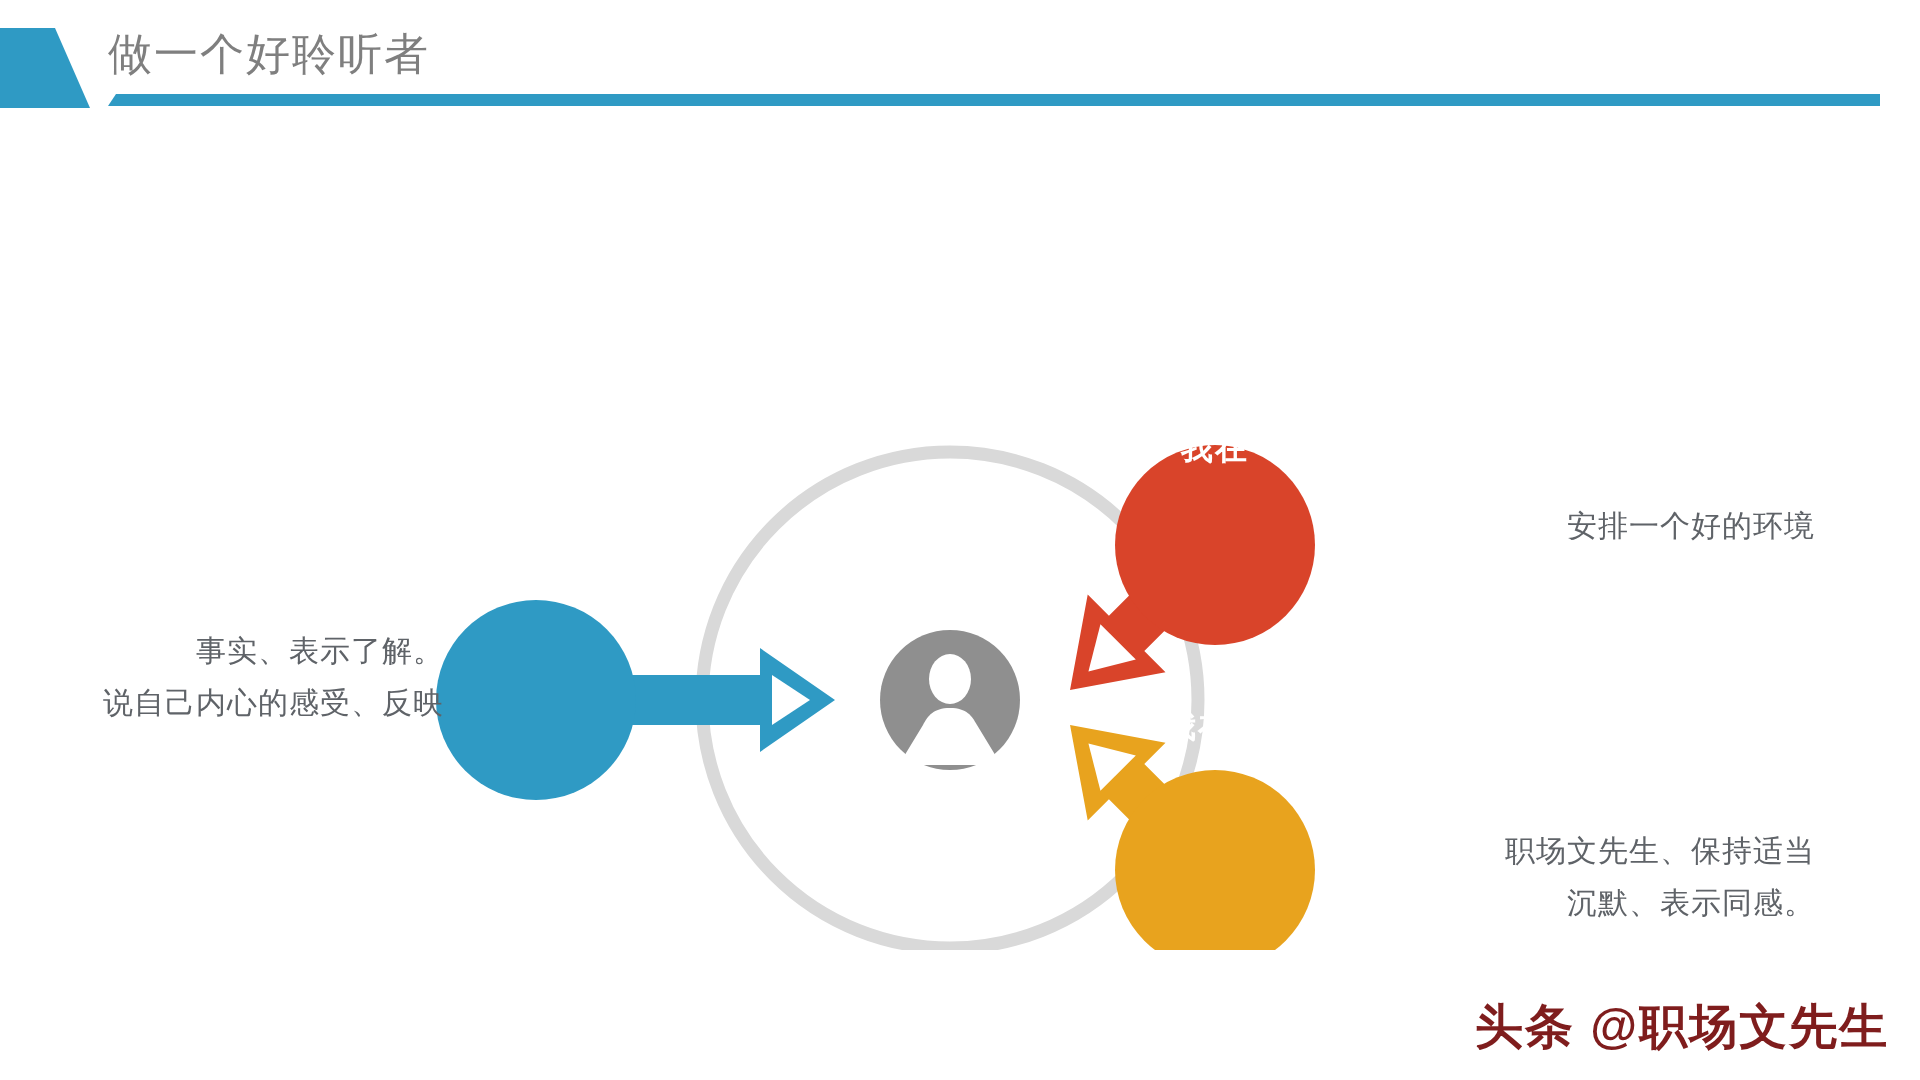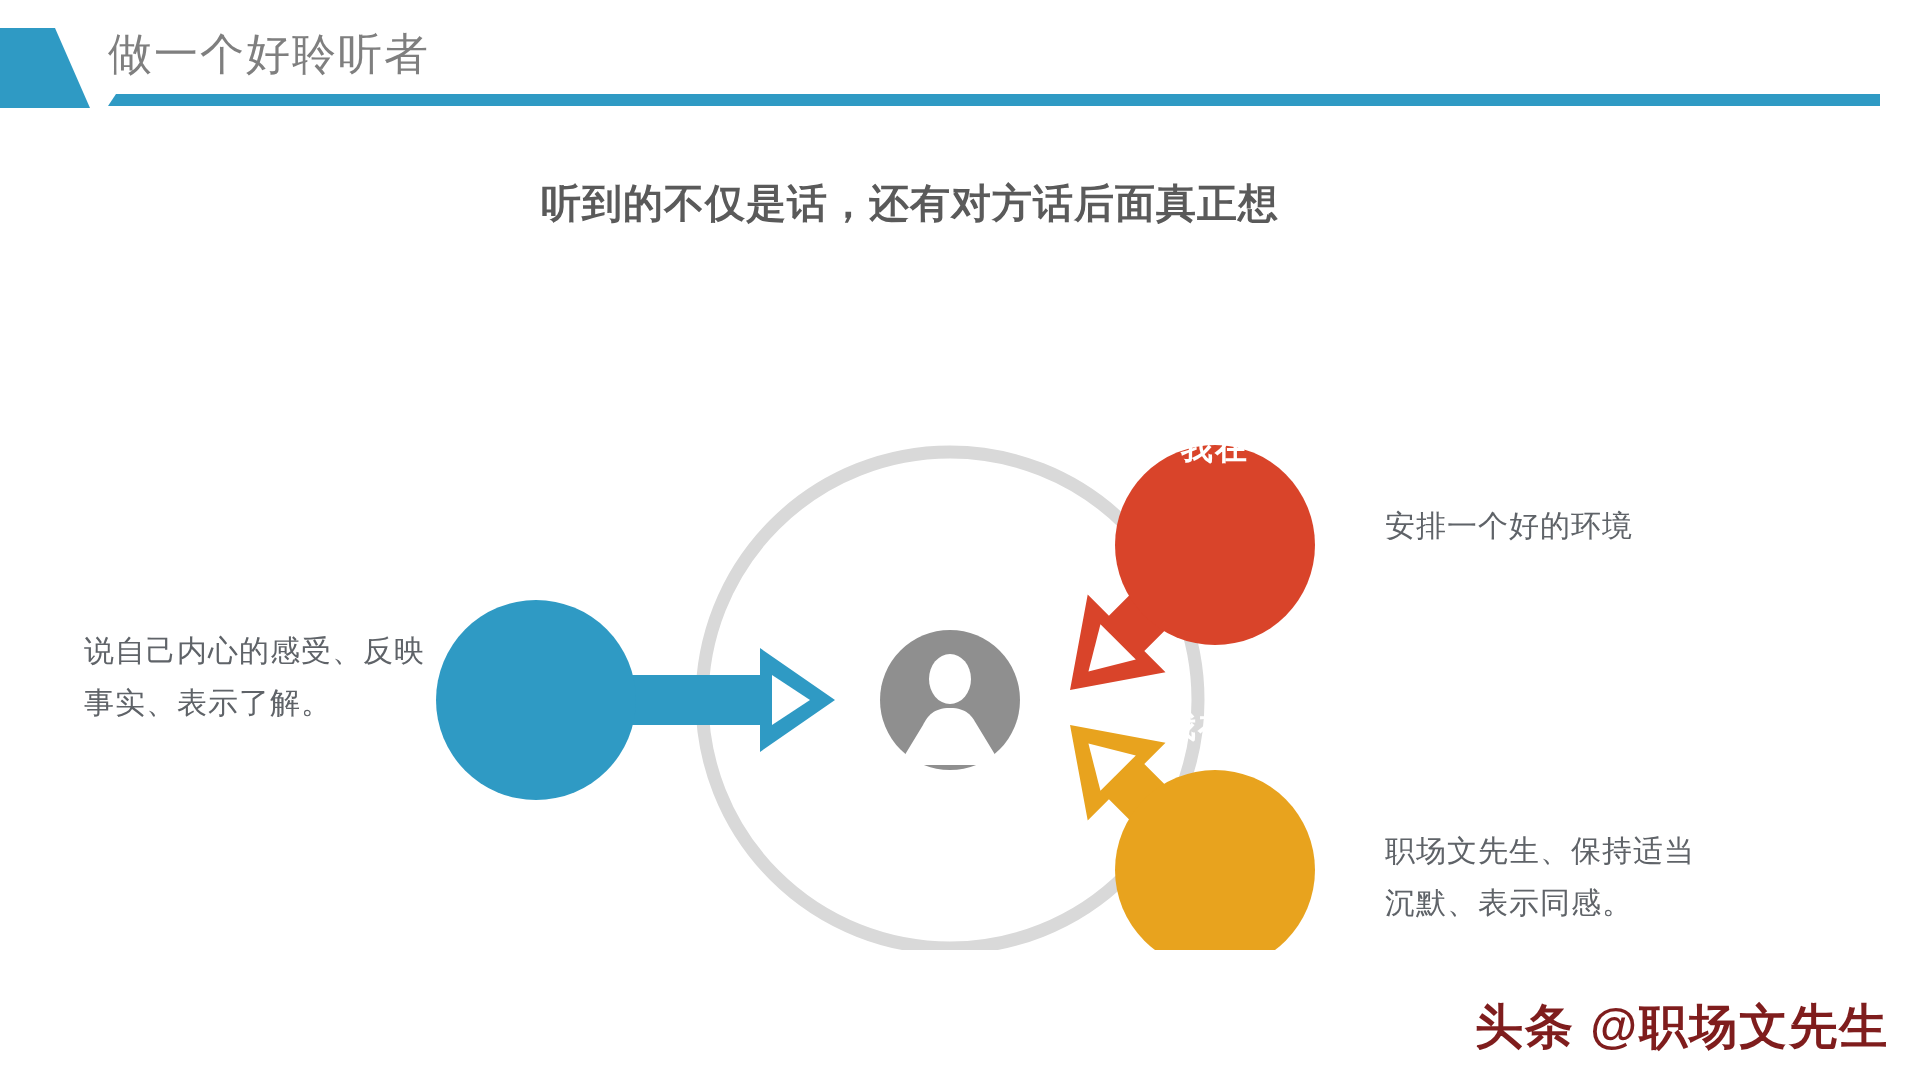--- a/index.html
+++ b/index.html
@@ -80,21 +80,21 @@
   .caption {
     position: absolute;
     font-size: 30px;
     color: #5f6368;
     line-height: 52px;
     letter-spacing: 1px;
   }
   #caption-left  { left: 84px;  top: 625px; width: 360px; }
   #caption-right-top { left: 1385px; top: 500px; width: 430px; }
   #caption-right-bottom { left: 1385px; top: 825px; width: 430px; }
-  .caption .cap-line { display: block; }
+  .caption .cap-line { display: block; text-align: right; }
 
   
   #watermark {
     position: absolute;
     left: 1475px; top: 995px;
     font-size: 48px;
     font-weight: bold;
     color: #7f1d1d;
     letter-spacing: 2px;
     white-space: nowrap;
@@ -109,21 +109,20 @@
   </svg>
 
   <div id="header-title">做一个好聆听者</div>
 
   <svg id="header-rule" width="1772" height="12" viewBox="0 0 1772 12" preserveAspectRatio="none">
     <polygon points="8,0 1772,0 1772,12 0,12" fill="#2f9ac4"></polygon>
   </svg>
 </div>
 
 <div id="headline">
-  <span class="hl-line">听到的不仅是话，还有对方话后面真正想</span>
 </div>
 
 <div id="diagram">
 
   <svg id="diagram-svg" width="1920" height="620" viewBox="0 0 1920 620">
 
     <circle cx="950" cy="370" r="248" fill="none" stroke="#d9d9d9" stroke-width="13"></circle>
 
     <g>
 
@@ -163,22 +162,22 @@
       </g>
     </g>
   </svg>
 
   <div class="node-label" id="label-blue">我在用心听</div>
   <div class="node-label" id="label-red">我在</div>
   <div class="node-label" id="label-amber">我在听</div>
 </div>
 
 <div class="caption" id="caption-left">
+  <span class="cap-line">事实、表示了解。</span>
   <span class="cap-line">说自己内心的感受、反映</span>
-  <span class="cap-line">事实、表示了解。</span>
 </div>
 
 <div class="caption" id="caption-right-top">
   <span class="cap-line">安排一个好的环境</span>
 </div>
 
 <div class="caption" id="caption-right-bottom">
   <span class="cap-line">职场文先生、保持适当</span>
   <span class="cap-line">沉默、表示同感。</span>
 </div>

